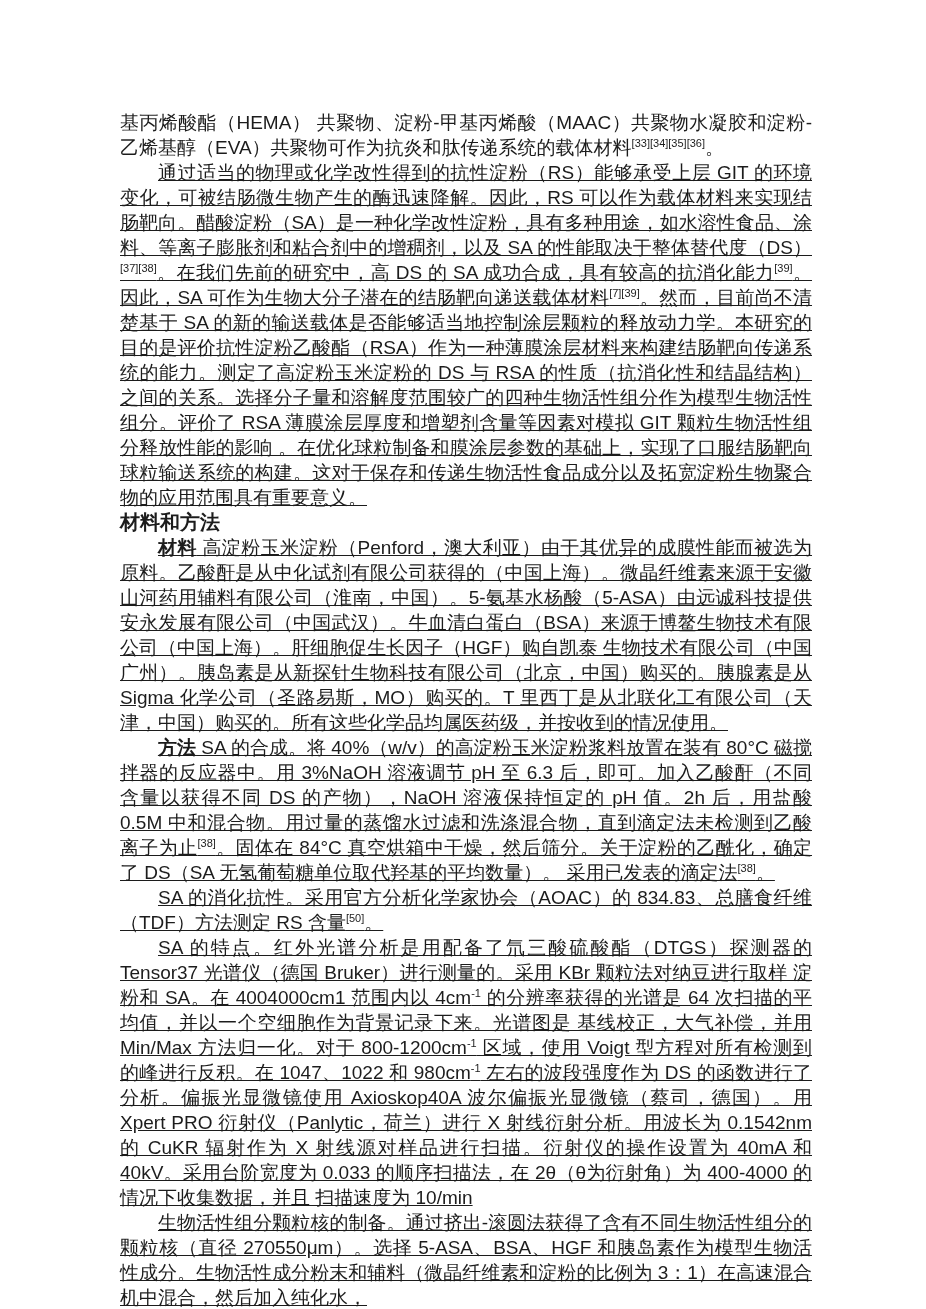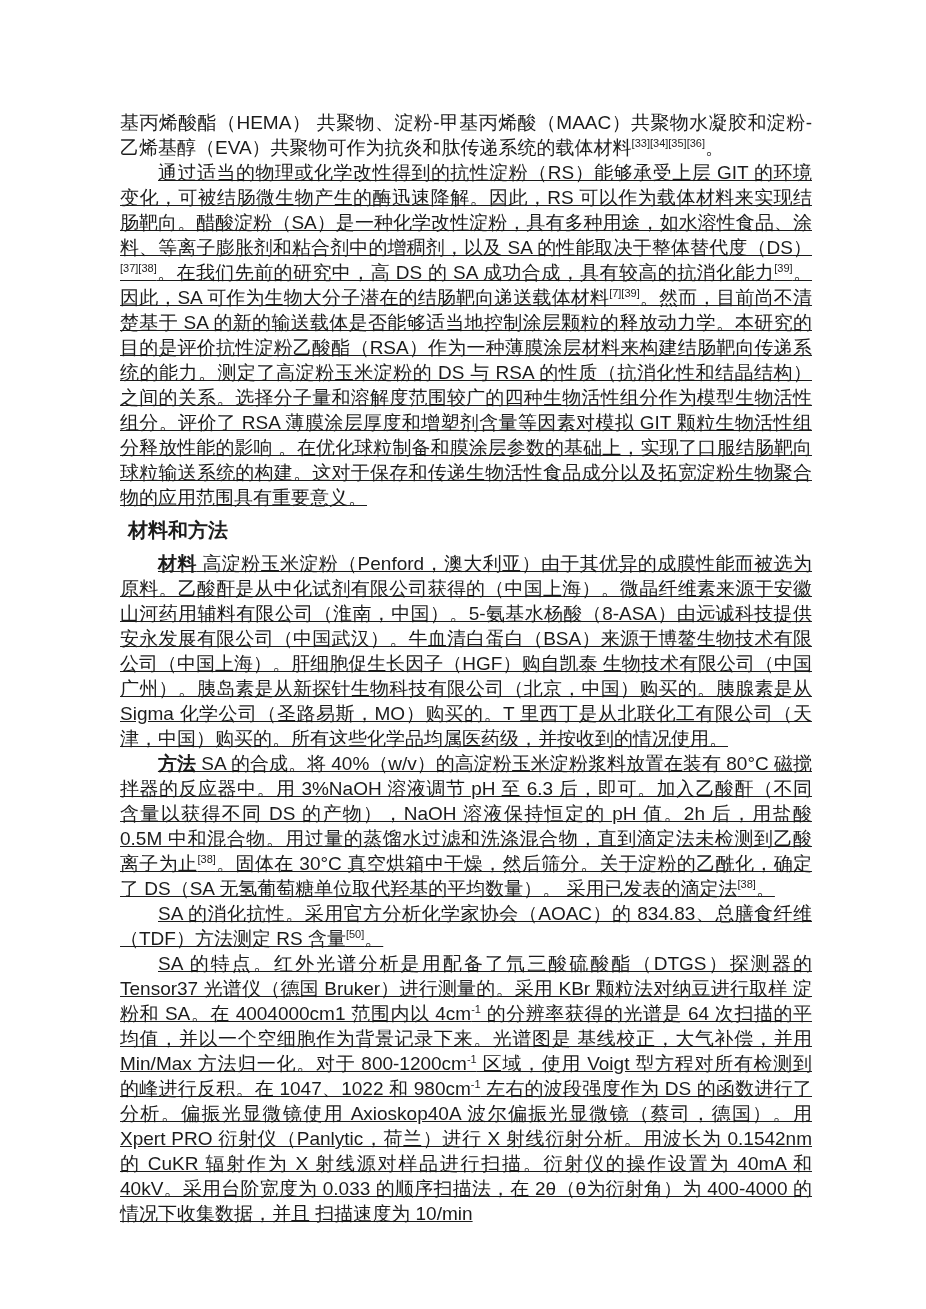--- a/index.html
+++ b/index.html
@@ -18,21 +18,21 @@
     font-size: 19px;
     line-height: 25px;
     text-align: justify;
   }
   .doc-body p {
     margin: 0;
     padding: 0;
   }
   .doc-body p.indent { text-indent: 2em; text-decoration: underline; }
   .doc-body h2 {
-    margin: 8px;
+    margin: 0;
     padding: 0;
     font-size: 20px;
     line-height: 25px;
     font-weight: bold;
     text-align: left;
   }
   .doc-body .b { font-weight: bold; }
   .doc-body sup {
     font-size: 11px;
     line-height: 0;
@@ -40,18 +40,19 @@
   }
 </style>
 </head>
 <body>
 
 <div class="page">
   <div class="doc-body">
       <p><span>基丙烯酸酯（HEMA） 共聚物、淀粉-甲基丙烯酸（MAAC）共聚物水凝胶和淀粉-乙烯基醇（EVA）共聚物可作为抗炎和肽传递系统的载体材料</span><sup>[33][34][35][36]</sup><span>。</span></p>
       <p class="indent"><span>通过适当的物理或化学改性得到的抗性淀粉（RS）能够承受上层 GIT 的环境变化，可被结肠微生物产生的酶迅速降解。因此，RS 可以作为载体材料来实现结肠靶向。醋酸淀粉（SA）是一种化学改性淀粉，具有多种用途，如水溶性食品、涂料、等离子膨胀剂和粘合剂中的增稠剂，以及 SA 的性能取决于整体替代度（DS）</span><sup>[37][38]</sup><span>。在我们先前的研究中，高 DS 的 SA 成功合成，具有较高的抗消化能力</span><sup>[39]</sup><span>。因此，SA 可作为生物大分子潜在的结肠靶向递送载体材料</span><sup>[7][39]</sup><span>。然而，目前尚不清楚基于 SA 的新的输送载体是否能够适当地控制涂层颗粒的释放动力学。本研究的目的是评价抗性淀粉乙酸酯（RSA）作为一种薄膜涂层材料来构建结肠靶向传递系统的能力。测定了高淀粉玉米淀粉的 DS 与 RSA 的性质（抗消化性和结晶结构）之间的关系。选择分子量和溶解度范围较广的四种生物活性组分作为模型生物活性组分。评价了 RSA 薄膜涂层厚度和增塑剂含量等因素对模拟 GIT 颗粒生物活性组分释放性能的影响 。在优化球粒制备和膜涂层参数的基础上，实现了口服结肠靶向球粒输送系统的构建。这对于保存和传递生物活性食品成分以及拓宽淀粉生物聚合物的应用范围具有重要意义。</span></p>
       <h2><span class="b">材料和方法</span></h2>
-      <p class="indent"><span class="b">材料</span><span> 高淀粉玉米淀粉（Penford，澳大利亚）由于其优异的成膜性能而被选为原料。乙酸酐是从中化试剂有限公司获得的（中国上海）。微晶纤维素来源于安徽山河药用辅料有限公司（淮南，中国）。5-氨基水杨酸（8-ASA）由远诚科技提供 安永发展有限公司（中国武汉）。牛血清白蛋白（BSA）来源于博鳌生物技术有限公司（中国上海）。肝细胞促生长因子（HGF）购自凯泰 生物技术有限公司（中国广州）。胰岛素是从新探针生物科技有限公司（北京，中国）购买的。胰腺素是从 Sigma 化学公司（圣路易斯，MO）购买的。T 里西丁是从北联化工有限公司（天津，中国）购买的。所有这些化学品均属医药级，并按收到的情况使用。</span></p>
-      <p class="indent"><span class="b">方法</span><span> SA 的合成。将 40%（w/v）的高淀粉玉米淀粉浆料放置在装有 80°C 磁搅拌器的反应器中。用 3%NaOH 溶液调节 pH 至 6.3 后，即可。加入乙酸酐（不同含量以获得不同 DS 的产物），NaOH 溶液保持恒定的 pH 值。2h 后，用盐酸 0.5M 中和混合物。用过量的蒸馏水过滤和洗涤混合物，直到滴定法未检测到乙酸离子为止</span><sup>[38]</sup><span>。固体在 30°C 真空烘箱中干燥，然后筛分。关于淀粉的乙酰化，确定了 DS（SA 无氢葡萄糖单位取代羟基的平均数量）。 采用已发表的滴定法</span><sup>[38]</sup><span>。</span></p>
+      <p class="indent"><span class="b">材料</span><span> 高淀粉玉米淀粉（Penford，澳大利亚）由于其优异的成膜性能而被选为原料。乙酸酐是从中化试剂有限公司获得的（中国上海）。微晶纤维素来源于安徽山河药用辅料有限公司（淮南，中国）。5-氨基水杨酸（5-ASA）由远诚科技提供 安永发展有限公司（中国武汉）。牛血清白蛋白（BSA）来源于博鳌生物技术有限公司（中国上海）。肝细胞促生长因子（HGF）购自凯泰 生物技术有限公司（中国广州）。胰岛素是从新探针生物科技有限公司（北京，中国）购买的。胰腺素是从 Sigma 化学公司（圣路易斯，MO）购买的。T 里西丁是从北联化工有限公司（天津，中国）购买的。所有这些化学品均属医药级，并按收到的情况使用。</span></p>
+      <p class="indent"><span class="b">方法</span><span> SA 的合成。将 40%（w/v）的高淀粉玉米淀粉浆料放置在装有 80°C 磁搅拌器的反应器中。用 3%NaOH 溶液调节 pH 至 6.3 后，即可。加入乙酸酐（不同含量以获得不同 DS 的产物），NaOH 溶液保持恒定的 pH 值。2h 后，用盐酸 0.5M 中和混合物。用过量的蒸馏水过滤和洗涤混合物，直到滴定法未检测到乙酸离子为止</span><sup>[38]</sup><span>。固体在 84°C 真空烘箱中干燥，然后筛分。关于淀粉的乙酰化，确定了 DS（SA 无氢葡萄糖单位取代羟基的平均数量）。 采用已发表的滴定法</span><sup>[38]</sup><span>。</span></p>
       <p class="indent"><span>SA 的消化抗性。采用官方分析化学家协会（AOAC）的 834.83、总膳食纤维（TDF）方法测定 RS 含量</span><sup>[50]</sup><span>。</span></p>
       <p class="indent"><span>SA 的特点。红外光谱分析是用配备了氘三酸硫酸酯（DTGS）探测器的 Tensor37 光谱仪（德国 Bruker）进行测量的。采用 KBr 颗粒法对纳豆进行取样 淀粉和 SA。在 4004000cm1 范围内以 4cm</span><sup>-1</sup><span> 的分辨率获得的光谱是 64 次扫描的平均值，并以一个空细胞作为背景记录下来。光谱图是 基线校正，大气补偿，并用 Min/Max 方法归一化。对于 800-1200cm</span><sup>-1</sup><span> 区域，使用 Voigt 型方程对所有检测到的峰进行反积。在 1047、1022 和 980cm</span><sup>-1</sup><span> 左右的波段强度作为 DS 的函数进行了分析。偏振光显微镜使用 Axioskop40A 波尔偏振光显微镜（蔡司，德国）。用 Xpert PRO 衍射仪（Panlytic，荷兰）进行 X 射线衍射分析。用波长为 0.1542nm 的 CuKR 辐射作为 X 射线源对样品进行扫描。衍射仪的操作设置为 40mA 和 40kV。采用台阶宽度为 0.033 的顺序扫描法，在 2θ（θ为衍射角）为 400-4000 的情况下收集数据，并且 扫描速度为 10/min</span></p>
+      <p class="indent"><span>生物活性组分颗粒核的制备。通过挤出-滚圆法获得了含有不同生物活性组分的颗粒核（直径 270550μm）。选择 5-ASA、BSA、HGF 和胰岛素作为模型生物活性成分。生物活性成分粉末和辅料（微晶纤维素和淀粉的比例为 3：1）在高速混合机中混合，然后加入纯化水，</span></p>
     </div>
 </div>
 
 </body></html>

